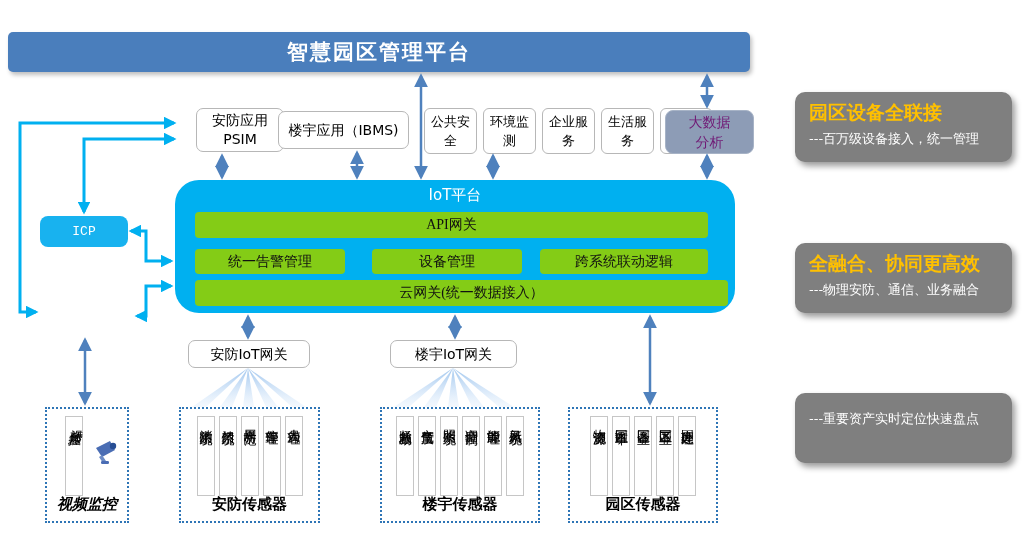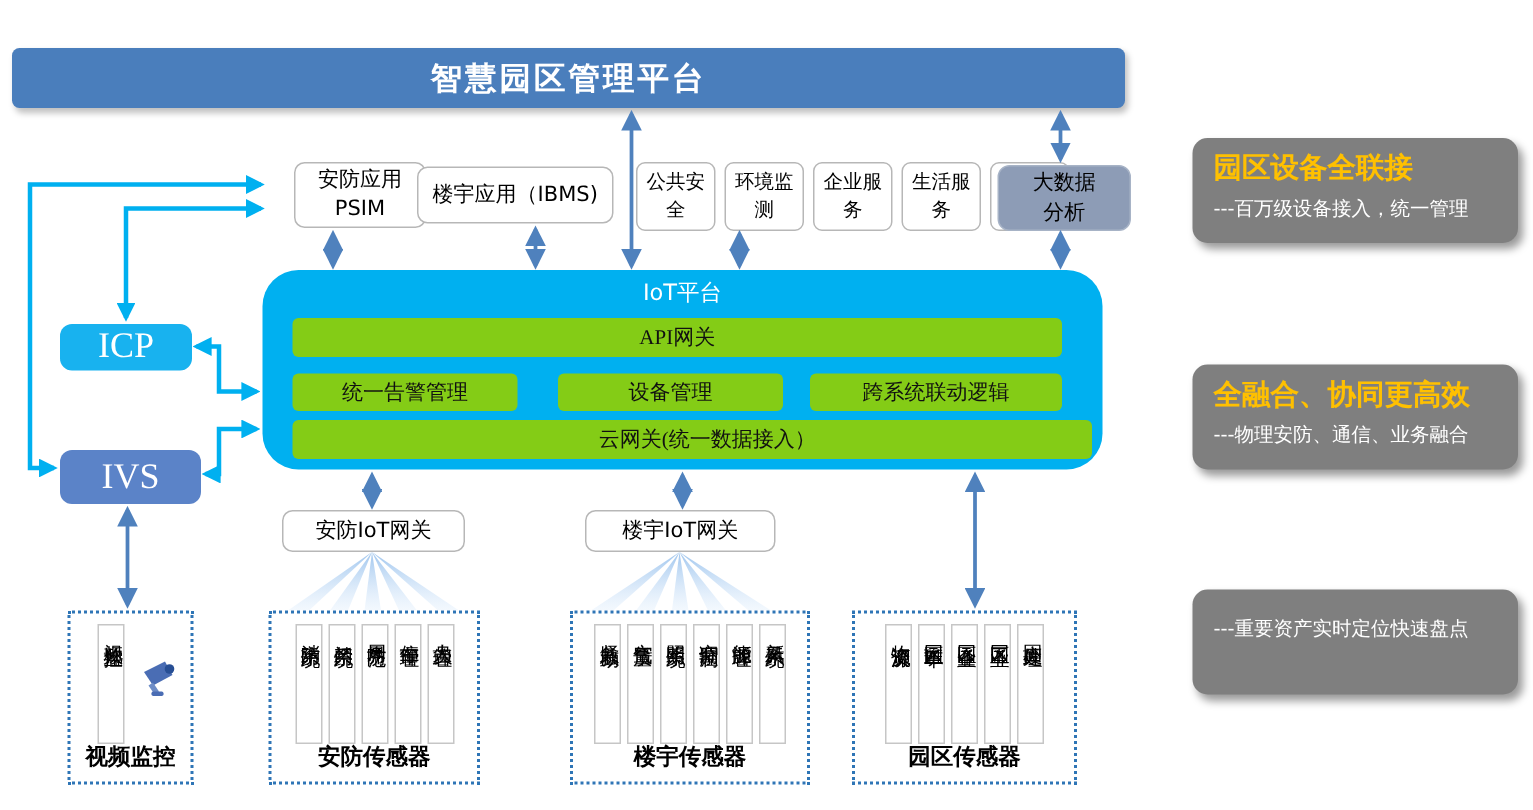--- a/index.html
+++ b/index.html
@@ -24,51 +24,51 @@
   #psim{left:196px;top:108px;width:88px;height:44px;flex-direction:column;}
   #ibms{left:278px;top:111px;width:131px;height:38px;}
   #small-apps{left:424px;top:108px;height:44px;display:flex;gap:6px;}
   .appbox{
     width:41px;height:44px;background:#fff;border:1px solid #b7b7b7;border-radius:6px;
     font-size:13px;line-height:19px;display:flex;align-items:center;justify-content:center;
     text-align:center;word-break:break-all;padding:0 5px;box-sizing:content-box;
   }
   #bigdata{
     left:665px;top:110px;width:87px;height:42px;background:#8d9cb6;border:1px solid #a7b3c6;
-    border-radius:8px;color:#000000;font-size:14px;line-height:20px;
+    border-radius:8px;color:#701a75;font-size:14px;line-height:20px;
     display:flex;flex-direction:column;align-items:center;justify-content:center;
   }
   
   #iot-box{left:175px;top:180px;width:560px;height:133px;background:#00b0f0;border-radius:24px;}
   #iot-title{left:0;right:0;top:6px;text-align:center;color:#fff;font-size:15px;}
   .graybar{
     position:absolute;background:#84cc16;border-radius:4px;
     display:flex;align-items:center;justify-content:center;font-size:14px;color:#111;font-family:Liberation Serif, serif;
   }
   #api-bar{left:20px;top:32px;width:513px;height:26px;}
   #cloud-bar{left:20px;top:100px;width:513px;height:26px;padding-left:20px;}
   #mod-1{left:20px;top:69px;width:150px;height:25px;}
   #mod-2{left:197px;top:69px;width:150px;height:25px;}
   #mod-3{left:365px;top:69px;width:168px;height:25px;}
   
   .sysbox{
     color:#fff;display:flex;align-items:center;justify-content:center;
-    font-family:Liberation Serif, serif;font-size:24px;border-radius:8px;
+    font-family:Liberation Mono, monospace;font-size:13px;border-radius:8px;
   }
   #icp{left:40px;top:216px;width:88px;height:31px;background:#18b2ef;}
   #ivs{left:40px;top:300px;width:94px;height:36px;background:#5b83c8;}
   
   #sec-gw{left:188px;top:340px;width:122px;height:28px;}
   #bld-gw{left:390px;top:340px;width:127px;height:28px;}
   
   .group{
     position:absolute;top:407px;height:116px;border:2px dotted #2e75b6;background:#fff;
     box-sizing:border-box;
   }
-  #g-video{left:45px;width:84px;}
+  #g-video{left:45px;width:84px;font-style:italic;}
   #g-security{left:179px;width:141px;}
   #g-building{left:380px;width:160px;}
   #g-park{left:568px;width:150px;}
   .items{display:flex;justify-content:center;gap:4px;margin-top:7px;}
   .vitem{
     writing-mode:vertical-rl;text-orientation:upright;
     border:1px solid #c6c6c6;background:#fff;font-size:13px;line-height:16px;
     height:74px;padding:2px 0;letter-spacing:1px;
   }
   .glabel{
@@ -119,21 +119,20 @@
   <div id="iot-box" class="abs">
     <div id="iot-title" class="abs">IoT平台</div>
     <div id="api-bar" class="graybar">API网关</div>
     <div id="mod-1" class="graybar">统一告警管理</div>
     <div id="mod-2" class="graybar">设备管理</div>
     <div id="mod-3" class="graybar">跨系统联动逻辑</div>
     <div id="cloud-bar" class="graybar">云网关(统一数据接入）</div>
   </div>
 
   <div id="icp" class="abs sysbox">ICP</div>
-  <div id="ivs" class="abs sysbox">IVS</div>
 
   <div id="sec-gw" class="abs wbox">安防IoT网关</div>
   <div id="bld-gw" class="abs wbox">楼宇IoT网关</div>
 
   <svg id="rays-sec" style="left:190px;top:368px;" width="118" height="39" viewBox="0 0 118 39">
     <defs>
       <linearGradient id="rayg" x1="0" y1="0" x2="0" y2="1">
         <stop offset="0" stop-color="#7fb2e8" stop-opacity="0.75"></stop>
         <stop offset="1" stop-color="#cfe4fa" stop-opacity="0.25"></stop>
       </linearGradient>

